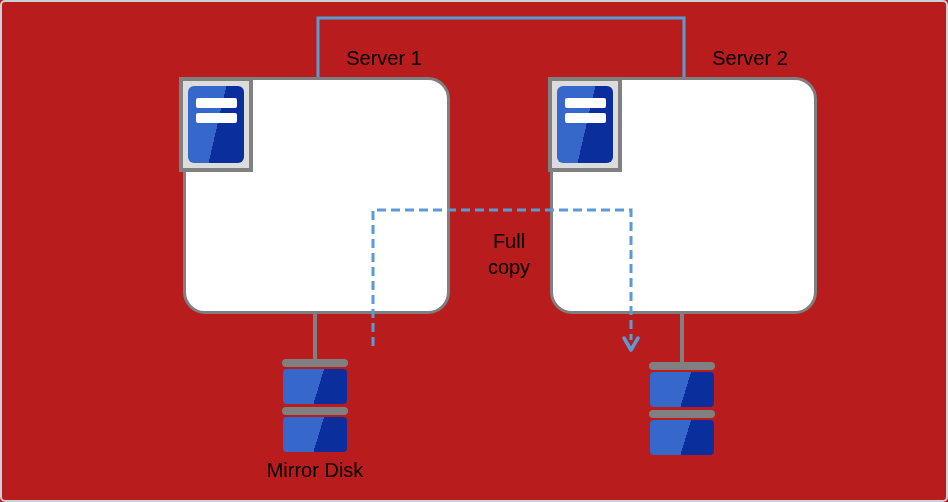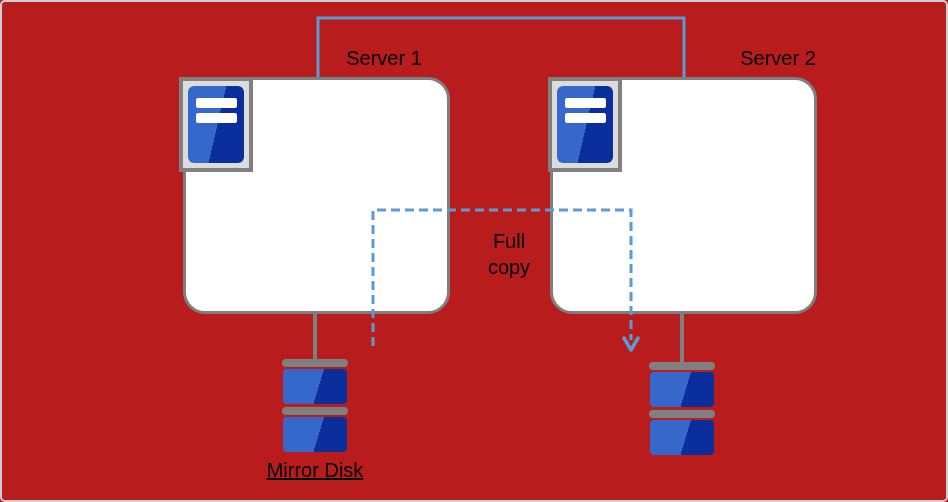--- a/index.html
+++ b/index.html
@@ -105,33 +105,32 @@
     z-index: 4;
     line-height: 26px;
     white-space: pre-line;
   }
   .server-label {
     width: 132px;
     text-align: center;
     top: 45px;
   }
   .server-label-1 { left: 318px; }
-  .server-label-2 { left: 684px; padding-left: 28px; }
+  .server-label-2 { left: 684px; }
   .full-copy-label {
     left: 478px;
     top: 228px;
     width: 62px;
     text-align: center;
   }
   .mirror-disk-label {
     left: 235px;
     top: 457px;
     width: 160px;
     text-align: center;
-    text-decoration: underline;
   }
 </style>
 </head>
 <body>
 
 <div class="canvas">
 
   <div class="outer-frame"></div>
 
   <div class="server-box" style="left:183px; top:77px;"></div>

